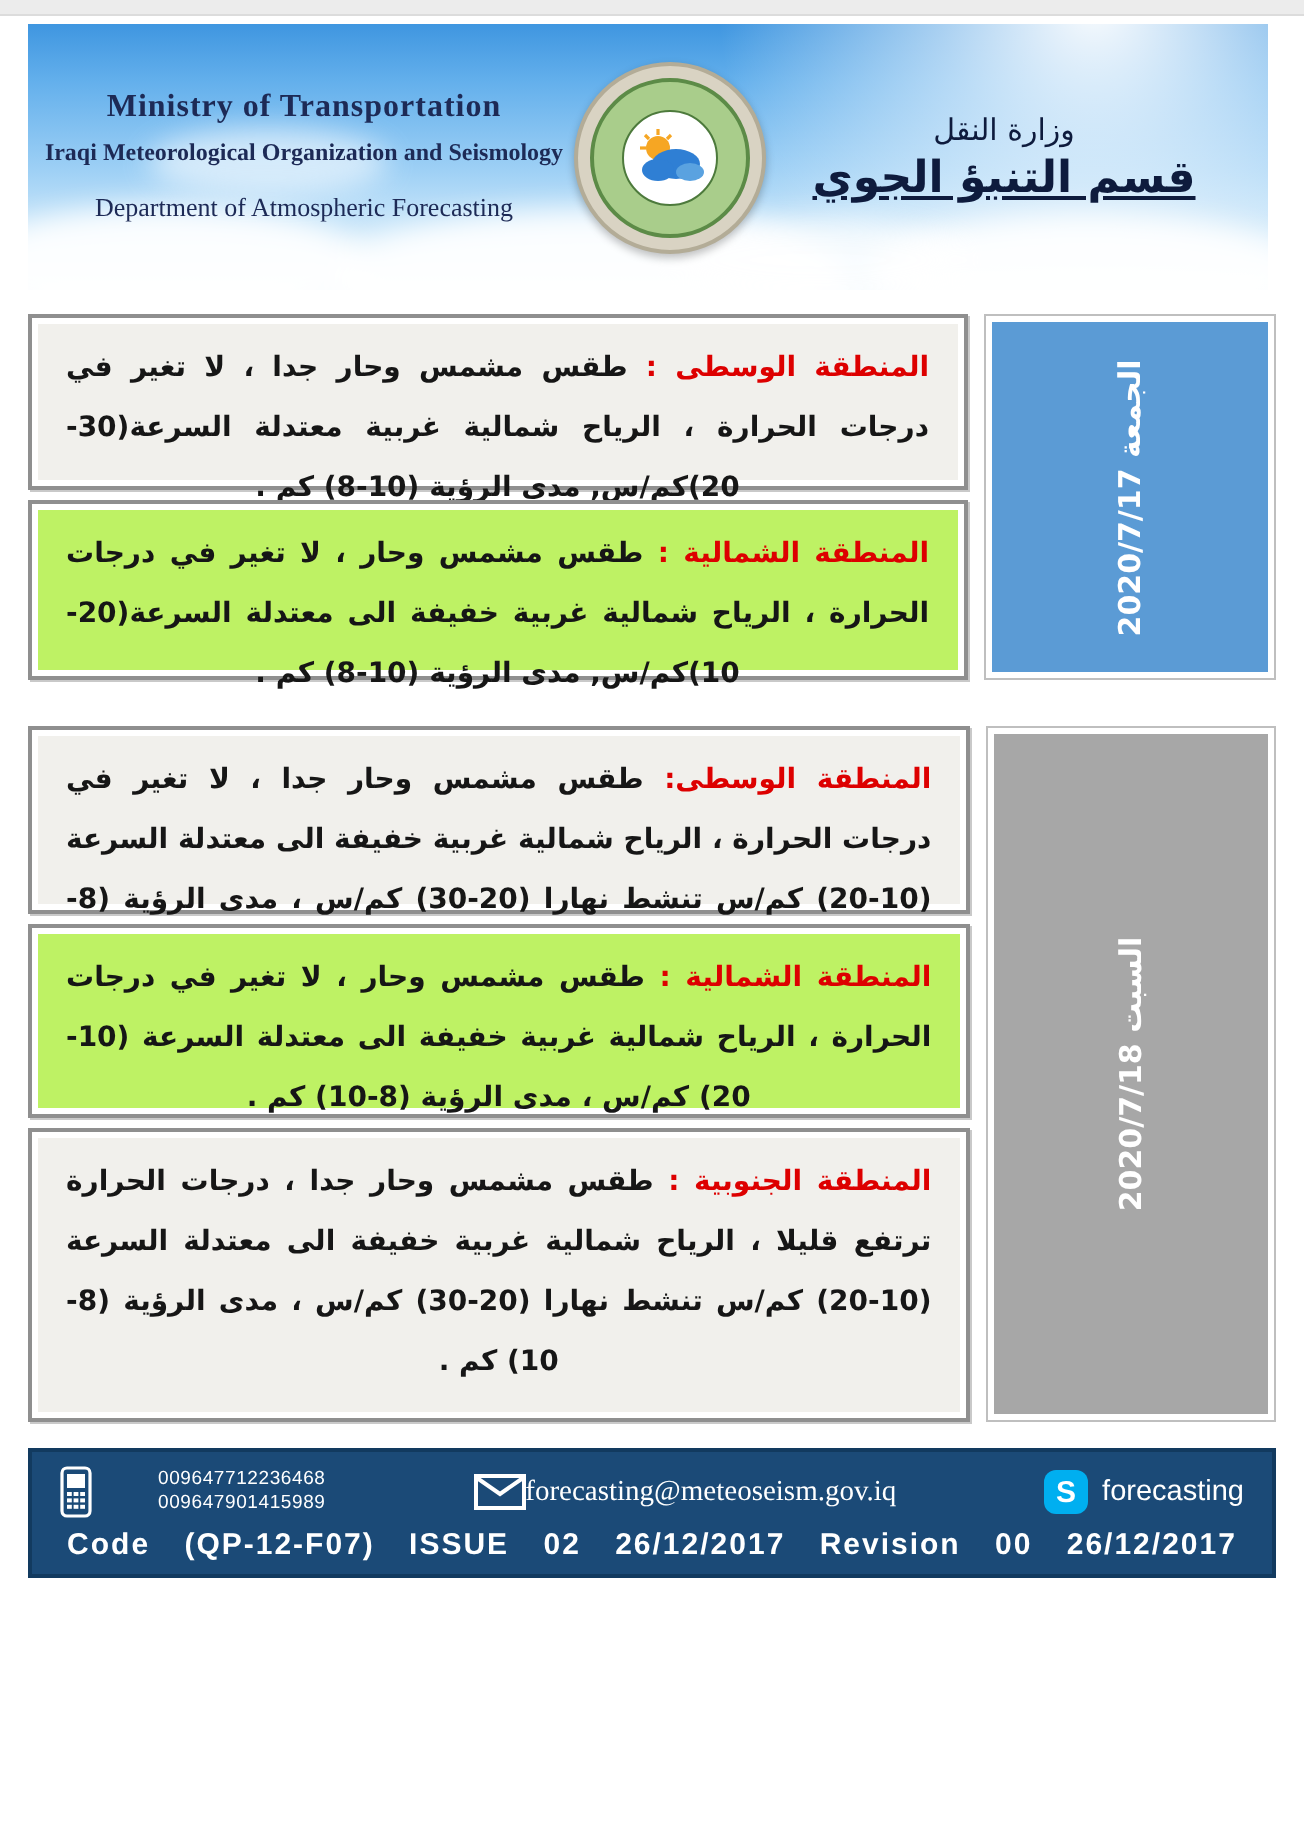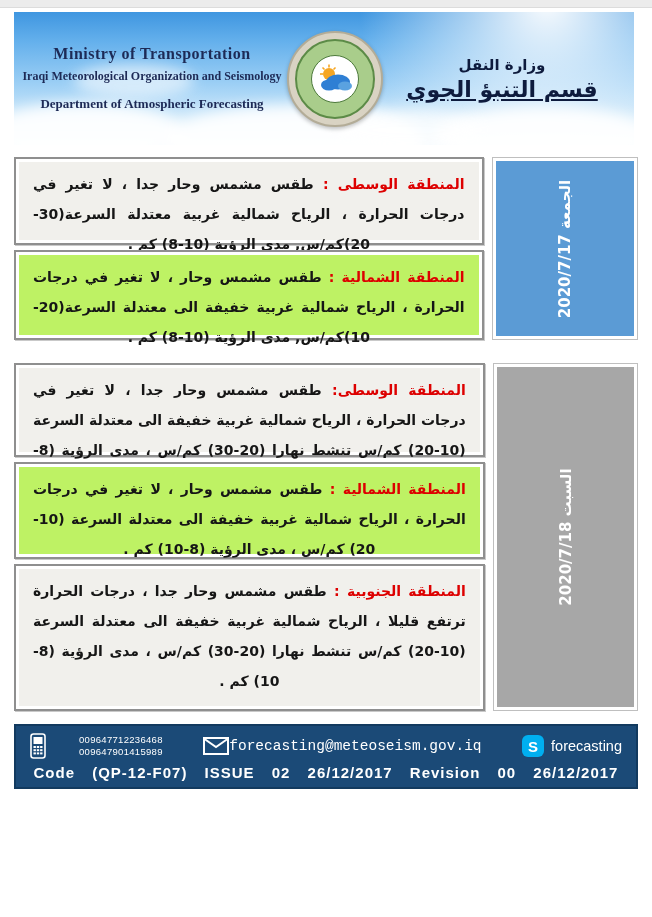--- a/index.html
+++ b/index.html
@@ -20,33 +20,33 @@
   .c1 { width:200px; height:60px; left:-30px; bottom:-18px; }
   .c2 { width:260px; height:70px; left:150px; bottom:-30px; }
   .c3 { width:220px; height:60px; right:-20px; bottom:-22px; }
   .c4 { width:150px; height:40px; right:150px; bottom:-5px; opacity:.8; }
   .c5 { width:120px; height:34px; left:60px; top:52px; opacity:.65; }
 
   .en-block { position:relative; z-index:2; width:272px; padding-left:4px; text-align:center;
               font-family:"Liberation Serif",serif; color:#1d2a56; }
   .en-l1 { font-size:16px; font-weight:700; letter-spacing:.5px; }
   .en-l2 { font-size:12px; font-weight:700; margin-top:6px; }
-  .en-l3 { font-size:13px; font-weight:700; margin-top:12px; }
+  .en-l3 { font-size:13px; font-weight:400; margin-top:12px; }
 
   .logo { position:relative; z-index:2; width:96px; height:96px; border-radius:50%;
           background:#d9d3c3; border:2px solid #b3ac97; box-shadow:0 2px 4px rgba(0,0,0,.25);
           display:flex; align-items:center; justify-content:center; flex:0 0 auto; }
   .logo-green { width:80px; height:80px; border-radius:50%; background:#a9cd8b; border:2px solid #5c8b47;
           display:flex; align-items:center; justify-content:center; }
   .logo-core { width:48px; height:48px; border-radius:50%; background:#ffffff; border:1px solid #4d7a3c;
           display:flex; align-items:center; justify-content:center; }
 
   .ar-block { position:relative; z-index:2; width:250px; padding-right:14px; text-align:center;
               direction:rtl; color:#0e1b3d; }
-  .ar-l1 { font-size:15px; font-weight:700; }
+  .ar-l1 { font-size:15px; font-weight:400; }
   .ar-l2 { font-size:13.5px; font-weight:700; margin-top:5px; }
   .ar-l3 { font-size:22px; font-weight:700; margin-top:3px;text-decoration:underline; }
 
   
   .day-section { display:flex; gap:8px; align-items:stretch; }
   .day-section.first { margin-bottom:23px; }
   .day-section.second { margin-bottom:13px; }
   .boxes { flex:1; display:flex; flex-direction:column; gap:5px; }
 
   .forecast-box { border:2px solid #8f8f8f; background:#ffffff; padding:3px;
@@ -65,21 +65,21 @@
   .strip-label { transform:rotate(-90deg); white-space:nowrap; direction:rtl;
                  color:#ffffff; font-size:15px; font-weight:700; letter-spacing:.5px; }
 
   
   .footer-bar { background:#1b4a77; border:2px solid #123a5f; color:#ffffff; }
   .contact-row { display:flex; align-items:center; justify-content:space-between; padding:7px 14px 2px 14px; }
   .phone-group { display:flex; align-items:center; gap:6px; }
   .phone-nums { display:flex; flex-direction:column; font-size:9.5px; line-height:1.25;
                 font-family:"Liberation Sans",sans-serif; letter-spacing:.3px;margin-left:27px; }
   .email-group { display:flex; align-items:center; gap:0; font-size:14.5px;
-                 font-family:Liberation Mono, monospace; }
+                 font-family:Liberation Serif, serif; }
   .skype-group { display:flex; align-items:center; gap:7px; font-size:14.5px;
                  font-family:"Liberation Sans",sans-serif; }
   .skype-badge { width:22px; height:22px; border-radius:6px; background:#00aff0; color:#ffffff;
                  font-weight:700; font-size:15px; display:flex; align-items:center; justify-content:center;
                  font-family:"Liberation Sans",sans-serif; }
   .code-row { text-align:center; font-family:"Liberation Sans",sans-serif; font-size:15px;
               font-weight:700; letter-spacing:1px; word-spacing:12px; padding:3px 0 6px 0; }
 </style>
 </head>
 <body>

